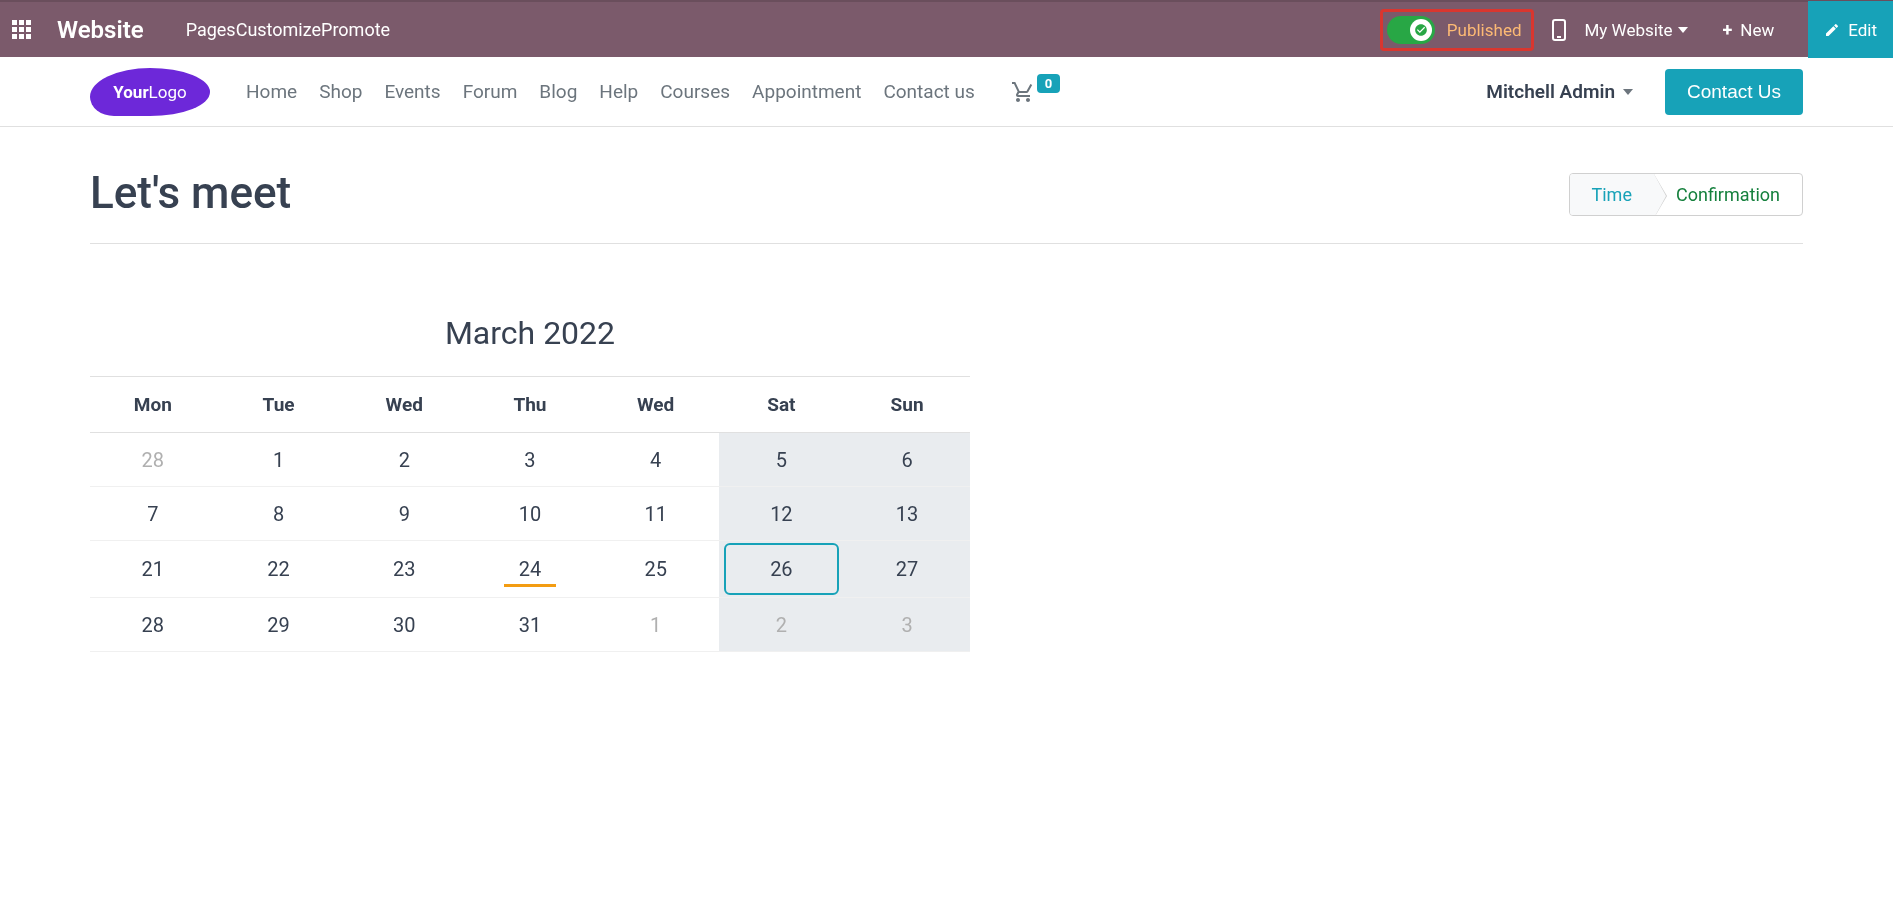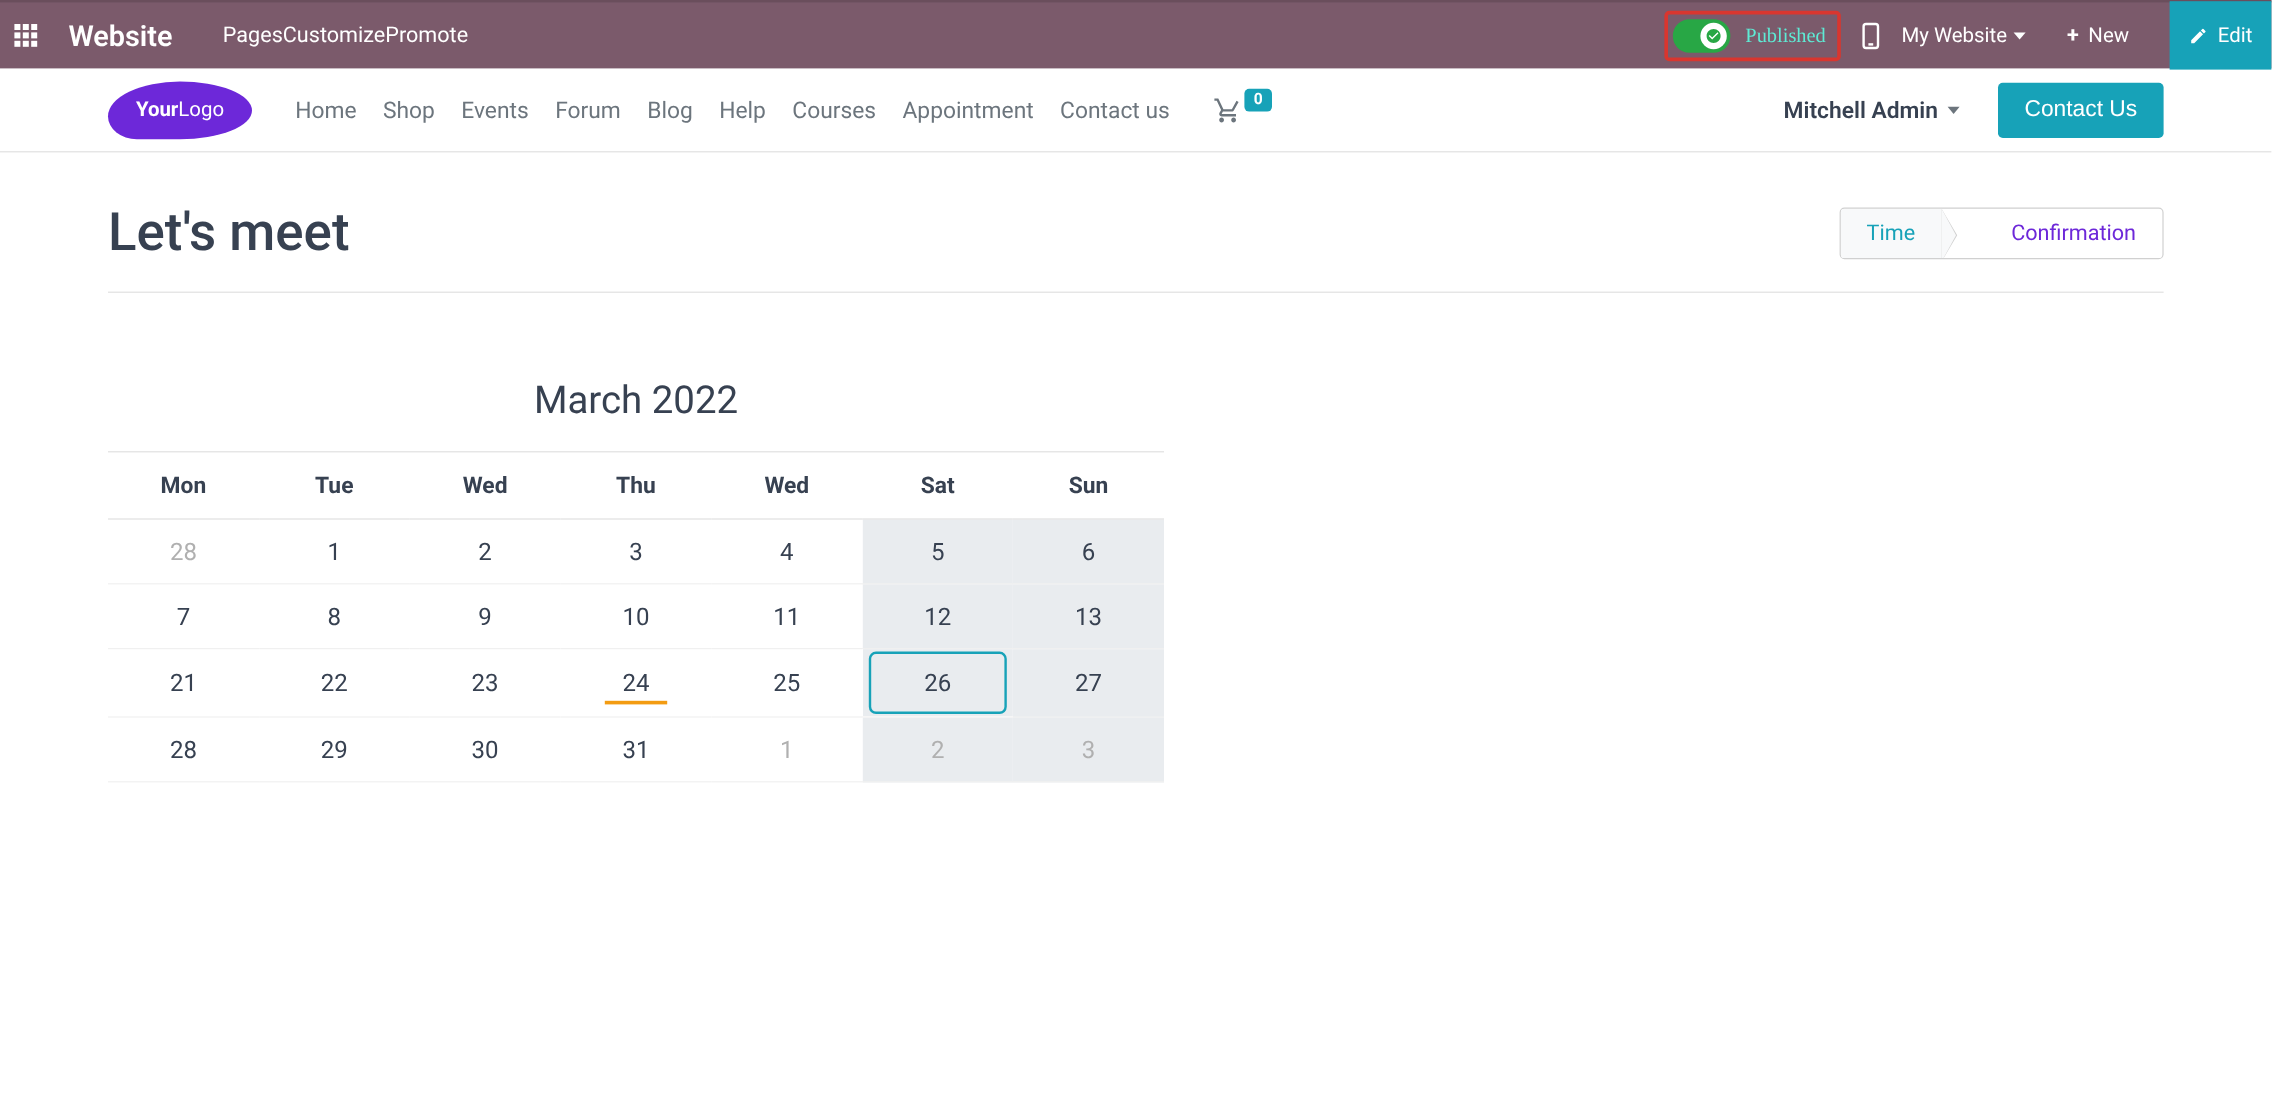--- a/index.html
+++ b/index.html
@@ -84,23 +84,22 @@
       display: flex;
       align-items: center;
       justify-content: center;
     }
     .toggle-circle svg {
       width: 14px;
       height: 14px;
       fill: #28a745;
     }
     .published-label {
-      color: #5eead4;
+      color: #fdba74;
       font-size: 17px;
-      font-family: Liberation Serif, serif;
     }
     .mobile-icon {
       width: 14px;
       height: 22px;
       border: 2px solid #fff;
       border-radius: 3px;
       position: relative;
     }
     .mobile-icon::after {
       content: '';
@@ -246,33 +245,32 @@
       font-size: 44px;
       font-weight: 500;
       color: #374151;
     }
     .steps {
       display: flex;
       border: 1px solid #d0d0d0;
       border-radius: 4px;
       overflow: hidden;
       margin-top: 6px;
-      gap: 36px;
     }
     .step {
       padding: 10px 22px;
       font-size: 18px;
       position: relative;
     }
     .step.active {
       color: #17a2b8;
       background: #f8f9fa;
     }
     .step.inactive {
-      color: #6d28d9;
+      color: #15803d;
     }
     .step.active::after {
       content: '';
       position: absolute;
       right: -12px;
       top: 0;
       width: 0;
       height: 0;
       border-top: 22px solid transparent;
       border-bottom: 22px solid transparent;

